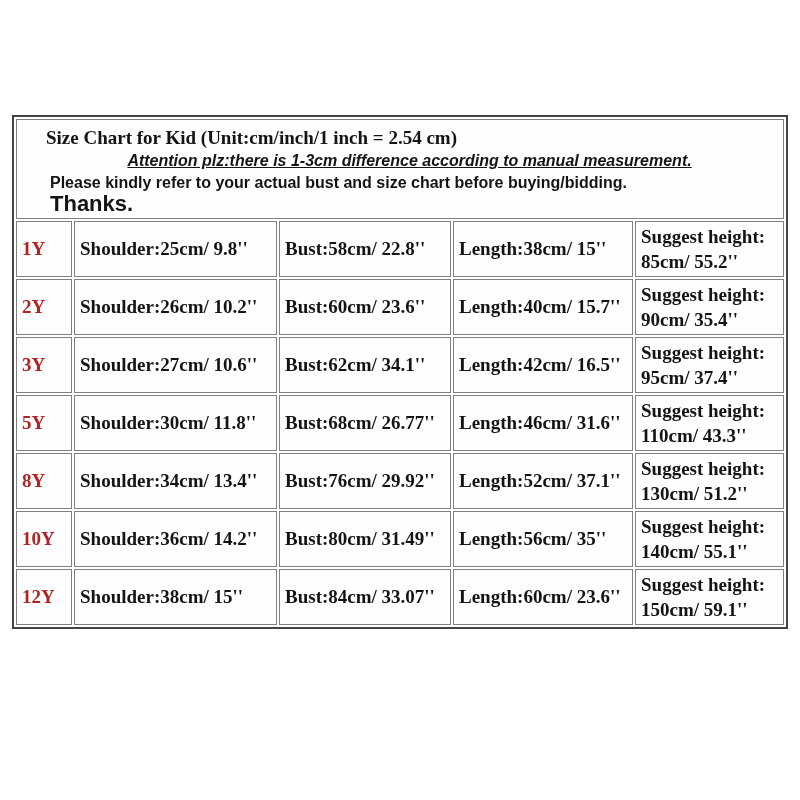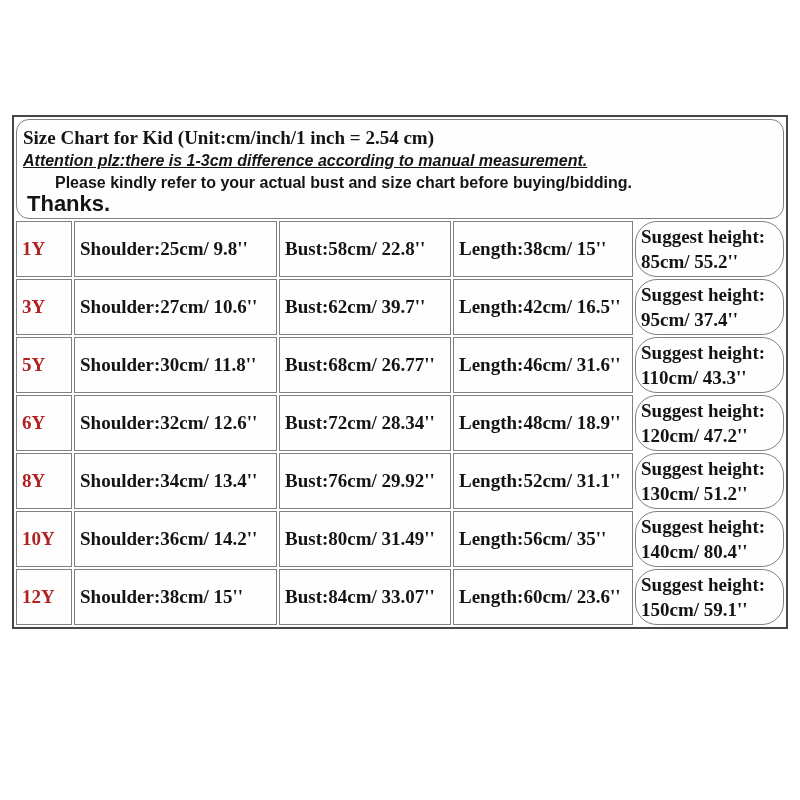--- a/index.html
+++ b/index.html
@@ -30,49 +30,48 @@
   }
   td{
     border:1px solid var(--cell-border);
     box-sizing:border-box;
     background:#fffefe;
     vertical-align:middle;
     overflow:hidden;
   }
   td.header-cell{
     height:89px;
-    padding:4px 10px 4px 6px;
+    padding:4px 10px 4px 29px;
     vertical-align:top;
-    border-radius:13px;
   }
   .title{
     font-family:"Liberation Serif", serif;
     font-weight:bold;
     font-size:19px;
     line-height:24px;
     margin-top:2px;
     white-space:nowrap;
   }
   .attention{
     font-family:"Liberation Sans", sans-serif;
     font-weight:bold;
     font-style:italic;
     font-size:16px;
     line-height:22px;
     text-decoration:underline;
     white-space:nowrap;
+    text-align:center;
   }
   .note{
     font-family:"Liberation Sans", sans-serif;
     font-weight:bold;
     font-size:16px;
     line-height:22px;
     padding-left:4px;
     white-space:nowrap;
-    margin-left:28px;
   }
   .thanks{
     font-family:"Liberation Sans", sans-serif;
     font-weight:bold;
     font-size:22px;
     line-height:20px;
     padding-left:4px;
   }
   tr.data-row td{
     height:53px;
@@ -82,21 +81,20 @@
     white-space:nowrap;
   }
   td.c-size{
     color:var(--size-color);
     padding-left:3px;
   }
   td.c-suggest{
     white-space:normal;
     line-height:25px;
     padding-left:4px;
-    border-radius:22px;
   }
   col.w-size{width:56px;}
   col.w-shoulder{width:203px;}
   col.w-bust{width:172px;}
   col.w-length{width:180px;}
   col.w-suggest{width:149px;}
 </style>
 </head>
 <body>
 
@@ -123,74 +121,74 @@
     <td class="c-size">1Y</td>
     <td class="c-shoulder">Shoulder:25cm/ 9.8''</td>
     <td class="c-bust">Bust:58cm/ 22.8''</td>
     <td class="c-length">Length:38cm/ 15''</td>
     <td class="c-suggest">
       <div>Suggest height:</div>
       <div>85cm/ 55.2''</div>
     </td>
   </tr>
 
+  <tr class="data-row">
+    <td class="c-size">2Y</td>
+    <td class="c-shoulder">Shoulder:26cm/ 10.2''</td>
+    <td class="c-bust">Bust:60cm/ 23.6''</td>
+    <td class="c-length">Length:40cm/ 15.7''</td>
+    <td class="c-suggest">
+      <div>Suggest height:</div>
+      <div>90cm/ 35.4''</div>
+    </td>
+  </tr>
 
   <tr class="data-row">
     <td class="c-size">3Y</td>
     <td class="c-shoulder">Shoulder:27cm/ 10.6''</td>
-    <td class="c-bust">Bust:62cm/ 39.7''</td>
+    <td class="c-bust">Bust:62cm/ 34.1''</td>
     <td class="c-length">Length:42cm/ 16.5''</td>
     <td class="c-suggest">
       <div>Suggest height:</div>
       <div>95cm/ 37.4''</div>
     </td>
   </tr>
 
 
   <tr class="data-row">
     <td class="c-size">5Y</td>
     <td class="c-shoulder">Shoulder:30cm/ 11.8''</td>
     <td class="c-bust">Bust:68cm/ 26.77''</td>
     <td class="c-length">Length:46cm/ 31.6''</td>
     <td class="c-suggest">
       <div>Suggest height:</div>
       <div>110cm/ 43.3''</div>
     </td>
   </tr>
 
-  <tr class="data-row">
-    <td class="c-size">6Y</td>
-    <td class="c-shoulder">Shoulder:32cm/ 12.6''</td>
-    <td class="c-bust">Bust:72cm/ 28.34''</td>
-    <td class="c-length">Length:48cm/ 18.9''</td>
-    <td class="c-suggest">
-      <div>Suggest height:</div>
-      <div>120cm/ 47.2''</div>
-    </td>
-  </tr>
 
   <tr class="data-row">
     <td class="c-size">8Y</td>
     <td class="c-shoulder">Shoulder:34cm/ 13.4''</td>
     <td class="c-bust">Bust:76cm/ 29.92''</td>
-    <td class="c-length">Length:52cm/ 31.1''</td>
+    <td class="c-length">Length:52cm/ 37.1''</td>
     <td class="c-suggest">
       <div>Suggest height:</div>
       <div>130cm/ 51.2''</div>
     </td>
   </tr>
 
   <tr class="data-row">
     <td class="c-size">10Y</td>
     <td class="c-shoulder">Shoulder:36cm/ 14.2''</td>
     <td class="c-bust">Bust:80cm/ 31.49''</td>
     <td class="c-length">Length:56cm/ 35''</td>
     <td class="c-suggest">
       <div>Suggest height:</div>
-      <div>140cm/ 80.4''</div>
+      <div>140cm/ 55.1''</div>
     </td>
   </tr>
 
   <tr class="data-row">
     <td class="c-size">12Y</td>
     <td class="c-shoulder">Shoulder:38cm/ 15''</td>
     <td class="c-bust">Bust:84cm/ 33.07''</td>
     <td class="c-length">Length:60cm/ 23.6''</td>
     <td class="c-suggest">
       <div>Suggest height:</div>

